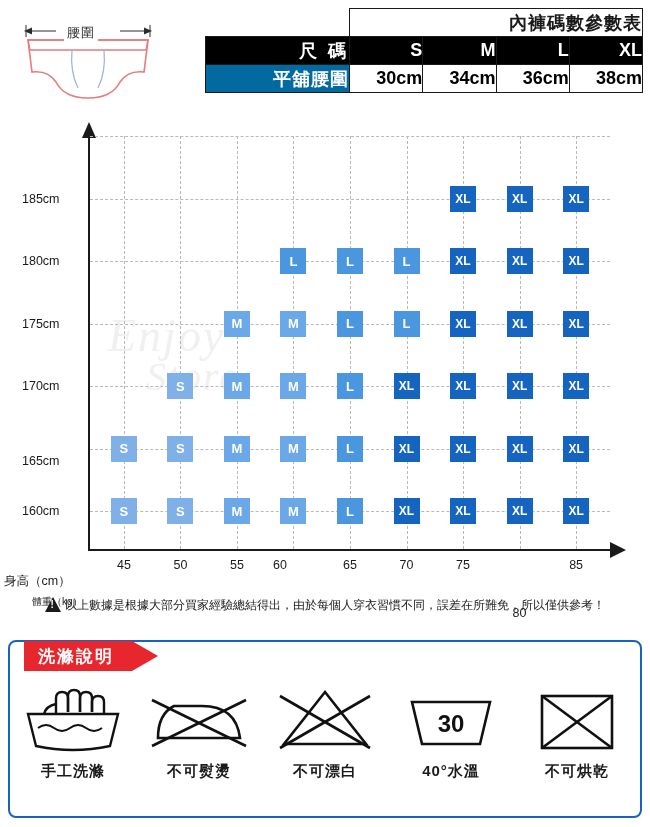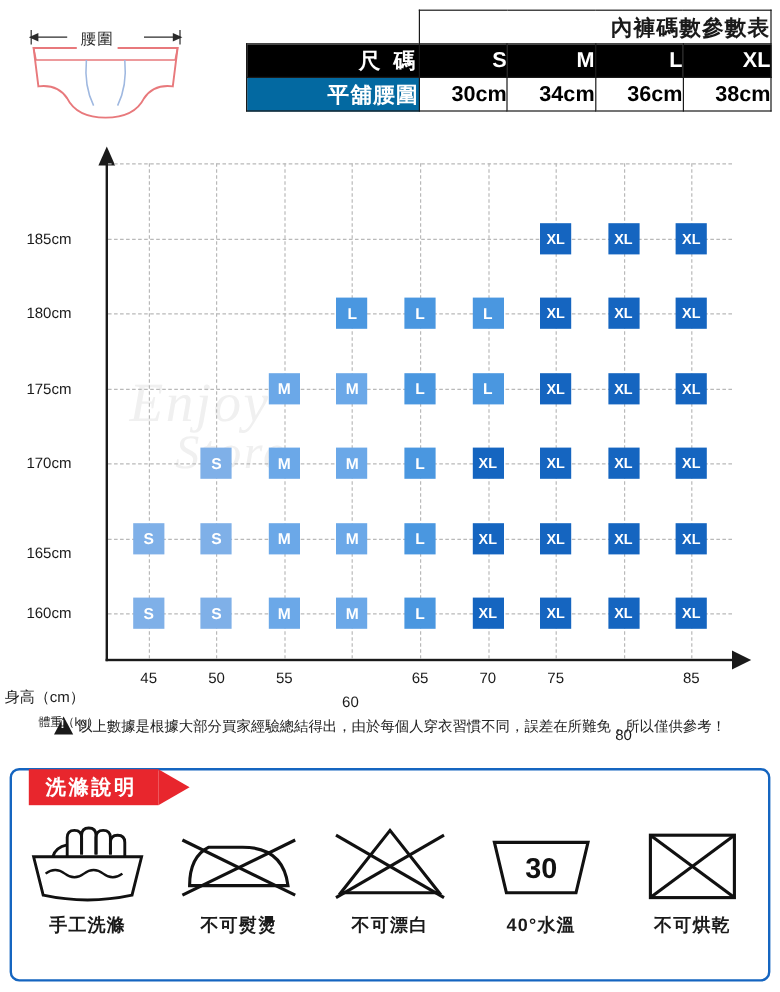--- a/index.html
+++ b/index.html
@@ -212,21 +212,21 @@
       <div class="ylab" style="top: 343px;">165cm</div>
       <div class="ylab" style="top: 268.303px;">170cm</div>
       <div class="ylab" style="top: 205.727px;">175cm</div>
       <div class="ylab" style="top: 143.152px;">180cm</div>
       <div class="ylab" style="top: 80.5758px;">185cm</div>
     </div>
   <div id="xlabels" class="xlabels">
       <div class="xlab" style="left: 123.913px; top: 0px;">45</div>
       <div class="xlab" style="left: 180.435px; top: 0px;">50</div>
       <div class="xlab" style="left: 236.957px; top: 0px;">55</div>
-      <div class="xlab" style="left: 292px; top: 0px; margin-top: 20px;">60</div>
+      <div class="xlab" style="left: 280px; top: 0px;">60</div>
       <div class="xlab" style="left: 350px; top: 0px;">65</div>
       <div class="xlab" style="left: 406.522px; top: 0px;">70</div>
       <div class="xlab" style="left: 463.043px; top: 0px;">75</div>
       <div class="xlab" style="left: 519.565px; top: 0px; margin-top: 48px;">80</div>
       <div class="xlab" style="left: 576.087px; top: 0px;">85</div>
     </div>
   <div id="cells-layer">
       <div class="cell c-S" style="left: 123.913px; top: 393.455px; background: rgb(127, 176, 232);">S</div>
       <div class="cell c-S" style="left: 180.435px; top: 393.455px; background: rgb(127, 176, 232);">S</div>
       <div class="cell c-M" style="left: 236.957px; top: 393.455px; background: rgb(107, 168, 232);">M</div>

